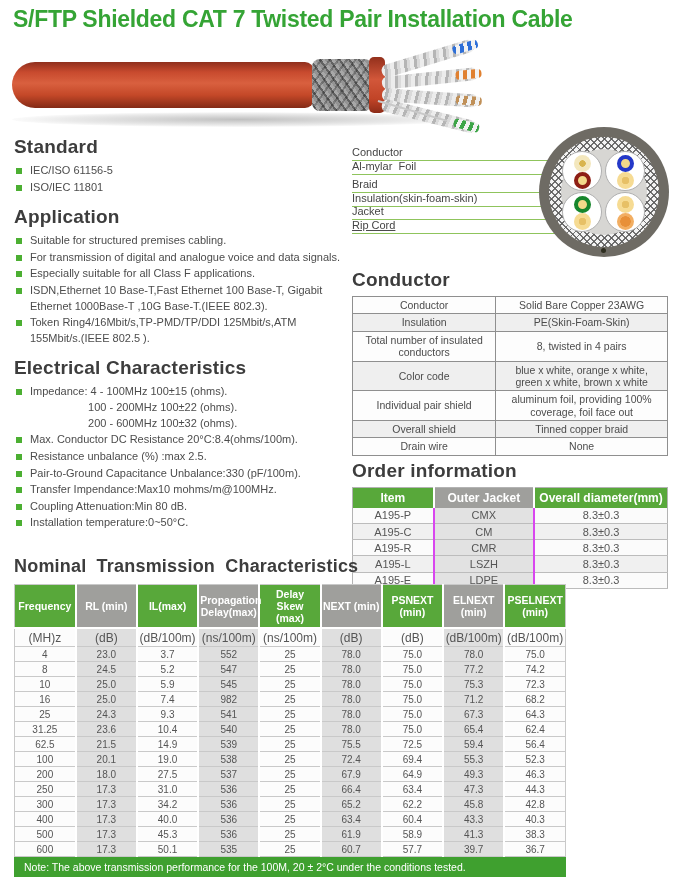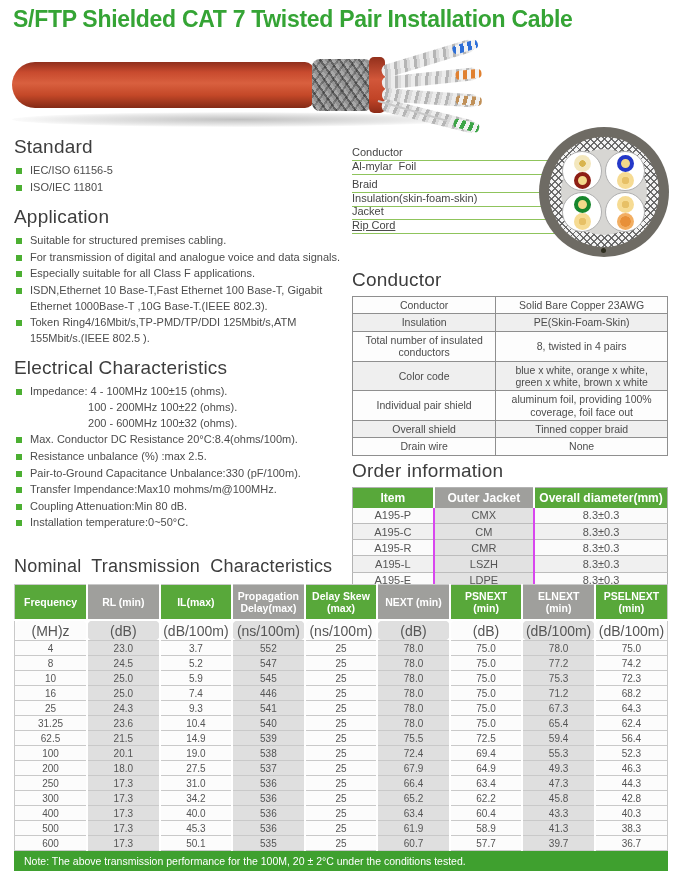--- a/index.html
+++ b/index.html
@@ -2,21 +2,21 @@
 <html><head>
 <meta charset="utf-8">
 <style>
   html,body{margin:0;padding:0;background:#fff;}
   .page{position:relative;width:680px;height:884px;background:#fff;overflow:hidden;
         font-family:"Liberation Sans",sans-serif;color:#4c4c4c;}
 
   
   h1{position:absolute;left:13px;top:6px;margin:0;font-size:23px;font-weight:bold;
      color:#35a435;letter-spacing:-0.3px;white-space:nowrap;}
-  h2{margin:0;font-size:19px;font-weight:normal;color:#3d3d3d;letter-spacing:0.2px;}
+  h2{margin:0;font-size:19px;font-weight:bold;color:#3d3d3d;letter-spacing:0.2px;}
 
   
   .cable-photo{position:absolute;left:12px;top:50px;width:460px;height:80px;}
   .cable-photo *{position:absolute;}
   .cp-jacket{left:0;top:12px;width:302px;height:46px;border-radius:23px 9px 9px 23px;
     background:linear-gradient(180deg,#8f2f1d 0%,#c84a2e 22%,#d9603f 46%,#c44828 72%,#832a16 100%);}
   .cp-braid{left:300px;top:9px;width:60px;height:52px;border-radius:8px;
     background:repeating-linear-gradient(55deg,#cfcfcf 0 3px,#8a8a8a 3px 5px,#ececec 5px 8px),
                repeating-linear-gradient(-55deg,rgba(100,100,100,.55) 0 2px,rgba(255,255,255,0) 2px 7px),#b5b5b5;
     background-blend-mode:multiply,normal;}
@@ -94,33 +94,33 @@
   .otable th:nth-child(2){width:30%;}
   .otable th:nth-child(odd){background:#58a83a;}
   .otable th:nth-child(even){background:#9f9f9c;}
   .otable td{font-size:11px;color:#555;text-align:center;padding:1.6px 2px;
     border-bottom:1px solid #bcbcbc;border-left:2px solid #d946ef;background:#fbfbfb;}
   .otable td:first-child{border-left:none;}
   .otable td:nth-child(2){background:#e2e2e2;}
   .otable tr:nth-child(even) td:nth-child(odd){background:#f0f0f0;}
 
   
-  .trans{position:absolute;left:14px;top:556px;width:654px;}
+  .trans{position:absolute;left:14px;top:556px;width:552px;}
   .trans h2{font-size:18px;word-spacing:5px;margin:0 0 7px 0;}
   .ttable{width:100%;border-collapse:collapse;table-layout:fixed;border:1px solid #c9c9c9;}
   .ttable th{font-size:10.5px;font-weight:bold;color:#fff;line-height:1.15;
     padding:3px 1px;border-left:2px solid #fff;border-bottom:2px solid #fff;vertical-align:middle;height:28px;}
   .ttable th:first-child{border-left:none;}
   .ttable th:nth-child(odd){background:#58a83a;}
   .ttable th:nth-child(even){background:#9f9f9c;}
   .ttable td{font-size:10px;color:#555;text-align:center;padding:1.5px 1px;
     border-bottom:1px solid #c9c9c9;border-left:2px solid #fff;background:#fcfcfc;}
   .ttable td:first-child{border-left:none;}
   .ttable td:nth-child(even){background:#dfdfdf;}
-  .ttable .units td{font-size:14px;border-radius:7px;}
+  .ttable .units td{font-size:12px;}
   .note{margin-top:0;background:#3fa02f;color:#fff;font-size:10.5px;
     padding:3.5px 10px;line-height:1.2;}
 </style>
 </head>
 <body>
 
 <div class="page">
 
   <h1>S/FTP Shielded CAT 7 Twisted Pair Installation Cable</h1>
 
@@ -378,21 +378,21 @@
             <td>25</td>
             <td>78.0</td>
             <td>75.0</td>
             <td>75.3</td>
             <td>72.3</td>
           </tr>
           <tr>
             <td>16</td>
             <td>25.0</td>
             <td>7.4</td>
-            <td>446</td>
+            <td>982</td>
             <td>25</td>
             <td>78.0</td>
             <td>75.0</td>
             <td>71.2</td>
             <td>68.2</td>
           </tr>
           <tr>
             <td>25</td>
             <td>24.3</td>
             <td>9.3</td>

